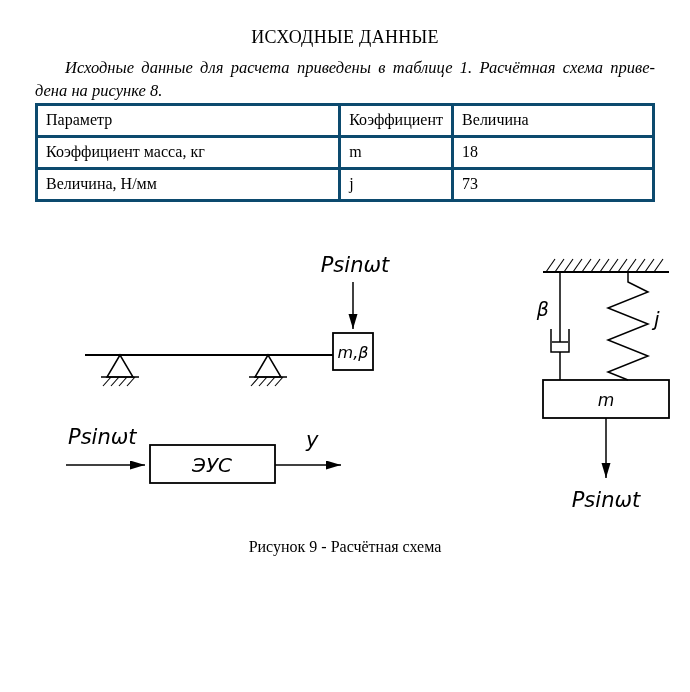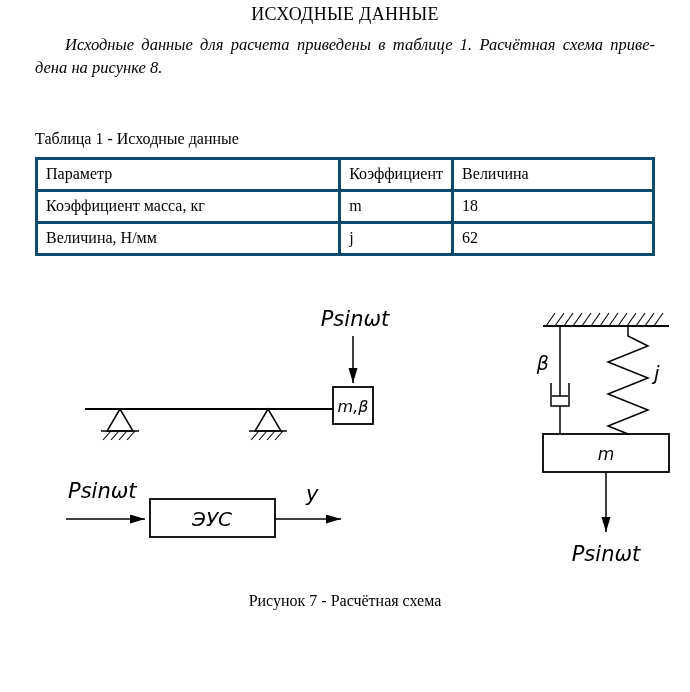--- a/index.html
+++ b/index.html
@@ -4,21 +4,21 @@
 <style>
   * { box-sizing: border-box; }
   html, body { margin: 0; padding: 0; }
   body {
     width: 690px; height: 692px;
     background: #ffffff;
     color: #000;
     font-family: "Liberation Serif", serif;
     overflow: hidden;
   }
-  .page { width: 690px; height: 692px; padding: 2px 35px 0 35px; }
+  .page { width: 690px; height: 692px; padding: 25px 35px 0 35px; }
 
   .doc-title {
     text-align: center;
     font-size: 18px;
     font-weight: normal;
     margin: 2px 0 8px 0;
     letter-spacing: 0.3px;
   }
 
   .intro { font-size: 16.5px; line-height: 1.42; font-style: italic; }
@@ -67,38 +67,37 @@
 
 <div class="page">
 
   <div class="doc-title">ИСХОДНЫЕ ДАННЫЕ</div>
 
   <div class="intro">
     <div class="intro-l1">Исходные данные для расчета приведены в таблице 1. Расчётная схема приве-</div>
     <div class="intro-l2">дена на рисунке 8.</div>
   </div>
 
-  <div class="table-caption">Таблица 1 - Исходные данные</div>
 
   <table class="data-table">
     <tbody>
         <tr class="hdr">
       <td class="c1">Параметр</td>
       <td class="c2">Коэффициент</td>
       <td class="c3">Величина</td>
     </tr>
     <tr>
       <td class="c1">Коэффициент масса, кг</td>
       <td class="c2">m</td>
       <td class="c3">18</td>
     </tr>
     <tr>
       <td class="c1">Величина, Н/мм</td>
       <td class="c2">j</td>
-      <td class="c3">62</td>
+      <td class="c3">73</td>
     </tr>
   </tbody>
     </table>
 
   <div class="figure-wrap">
     <svg class="figure-svg" width="690" height="300" viewBox="0 0 690 300">
       <defs>
         <marker id="arrow" markerWidth="12" markerHeight="8" refX="10" refY="3" orient="auto">
           <path d="M0,0 L10,3 L0,6 Z" fill="#000"></path>
         </marker>
@@ -179,15 +178,15 @@
       </g>
       <g>
         <text class="fig-label" x="549" y="86" text-anchor="end" font-size="19">β</text>
         <text class="fig-label" x="654" y="96" text-anchor="start" font-size="20">j</text>
         <text class="fig-label" x="606" y="176" text-anchor="middle" font-size="17">m</text>
         <text class="fig-label" x="606" y="277" text-anchor="middle" font-size="21">Psinωt</text>
       </g>
     </svg>
   </div>
 
-  <div class="figure-caption">Рисунок 7 - Расчётная схема</div>
+  <div class="figure-caption">Рисунок 9 - Расчётная схема</div>
 
 </div>
 
 </body></html>

